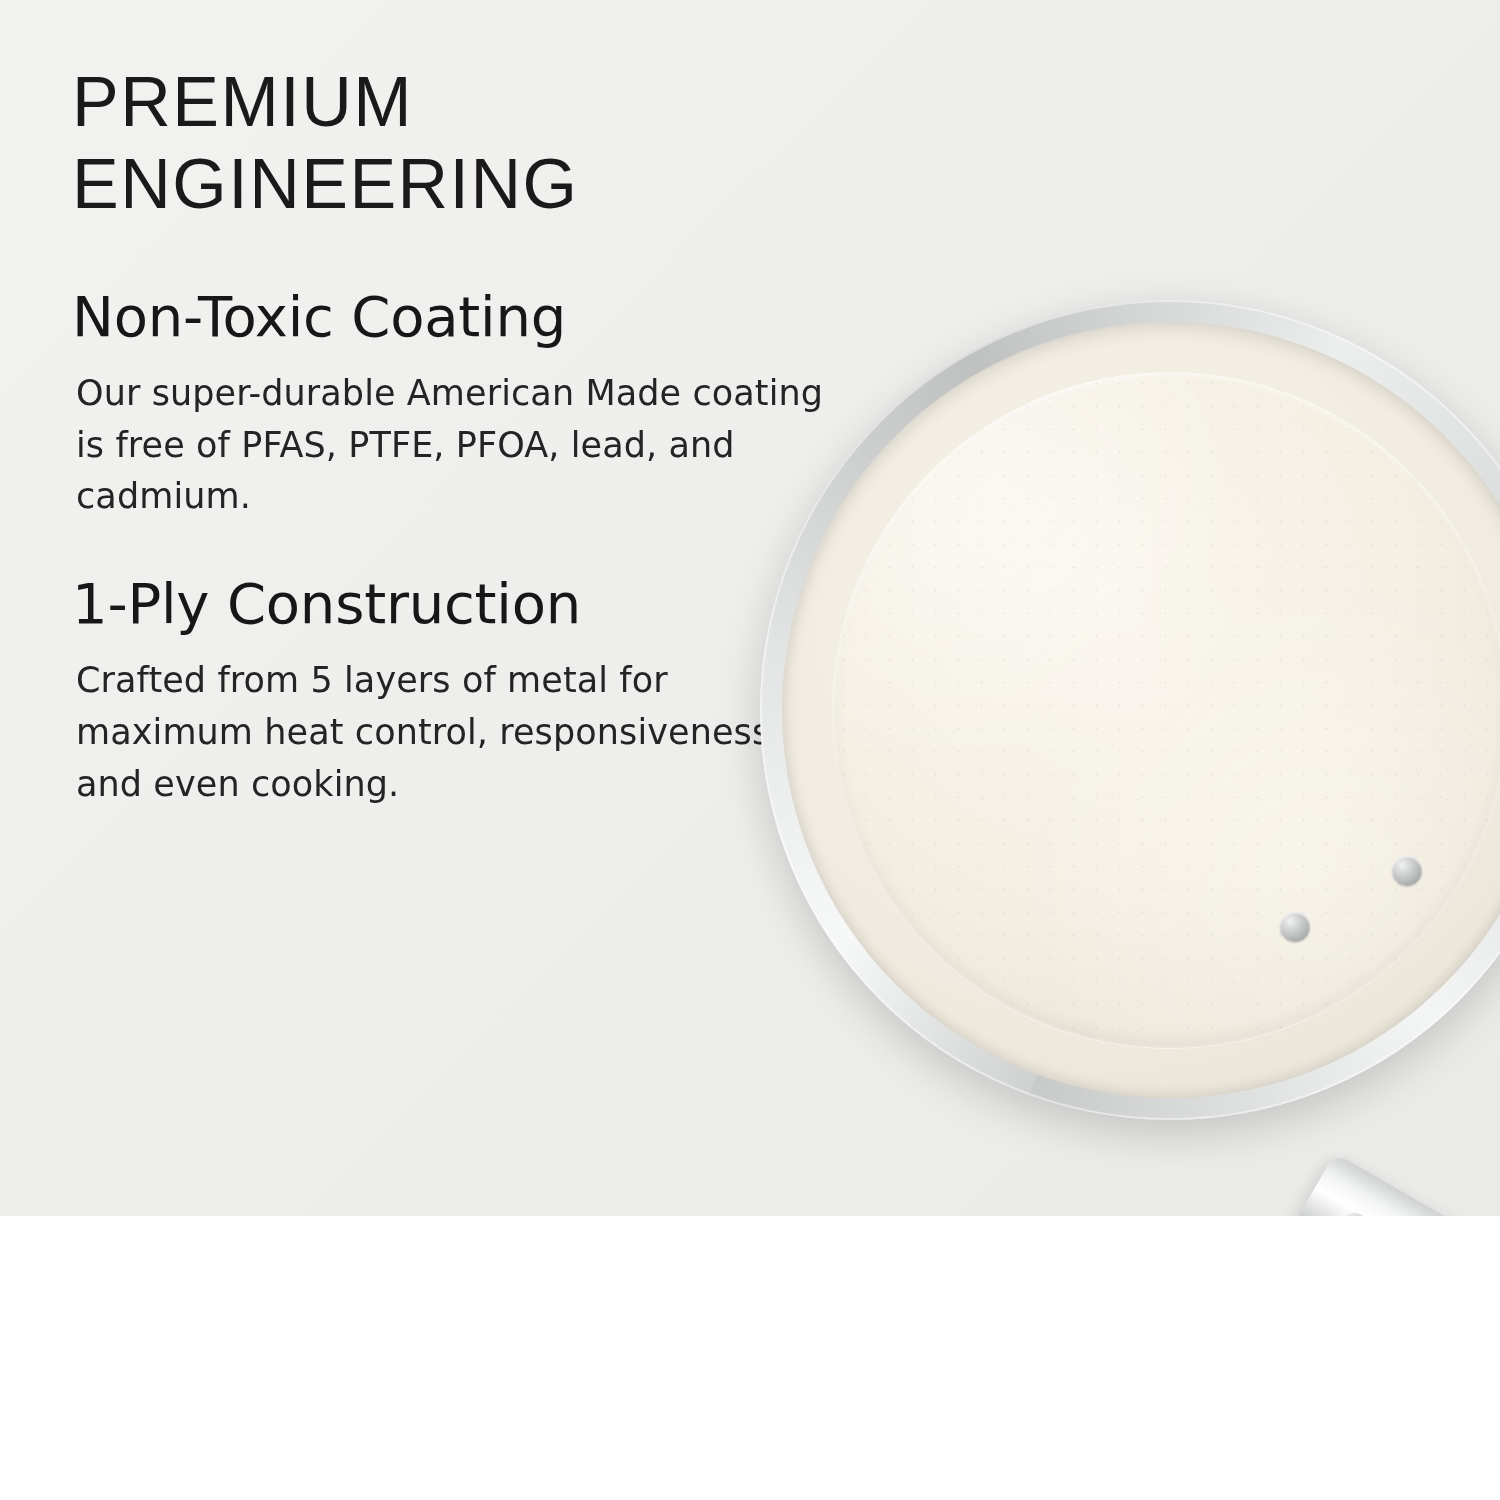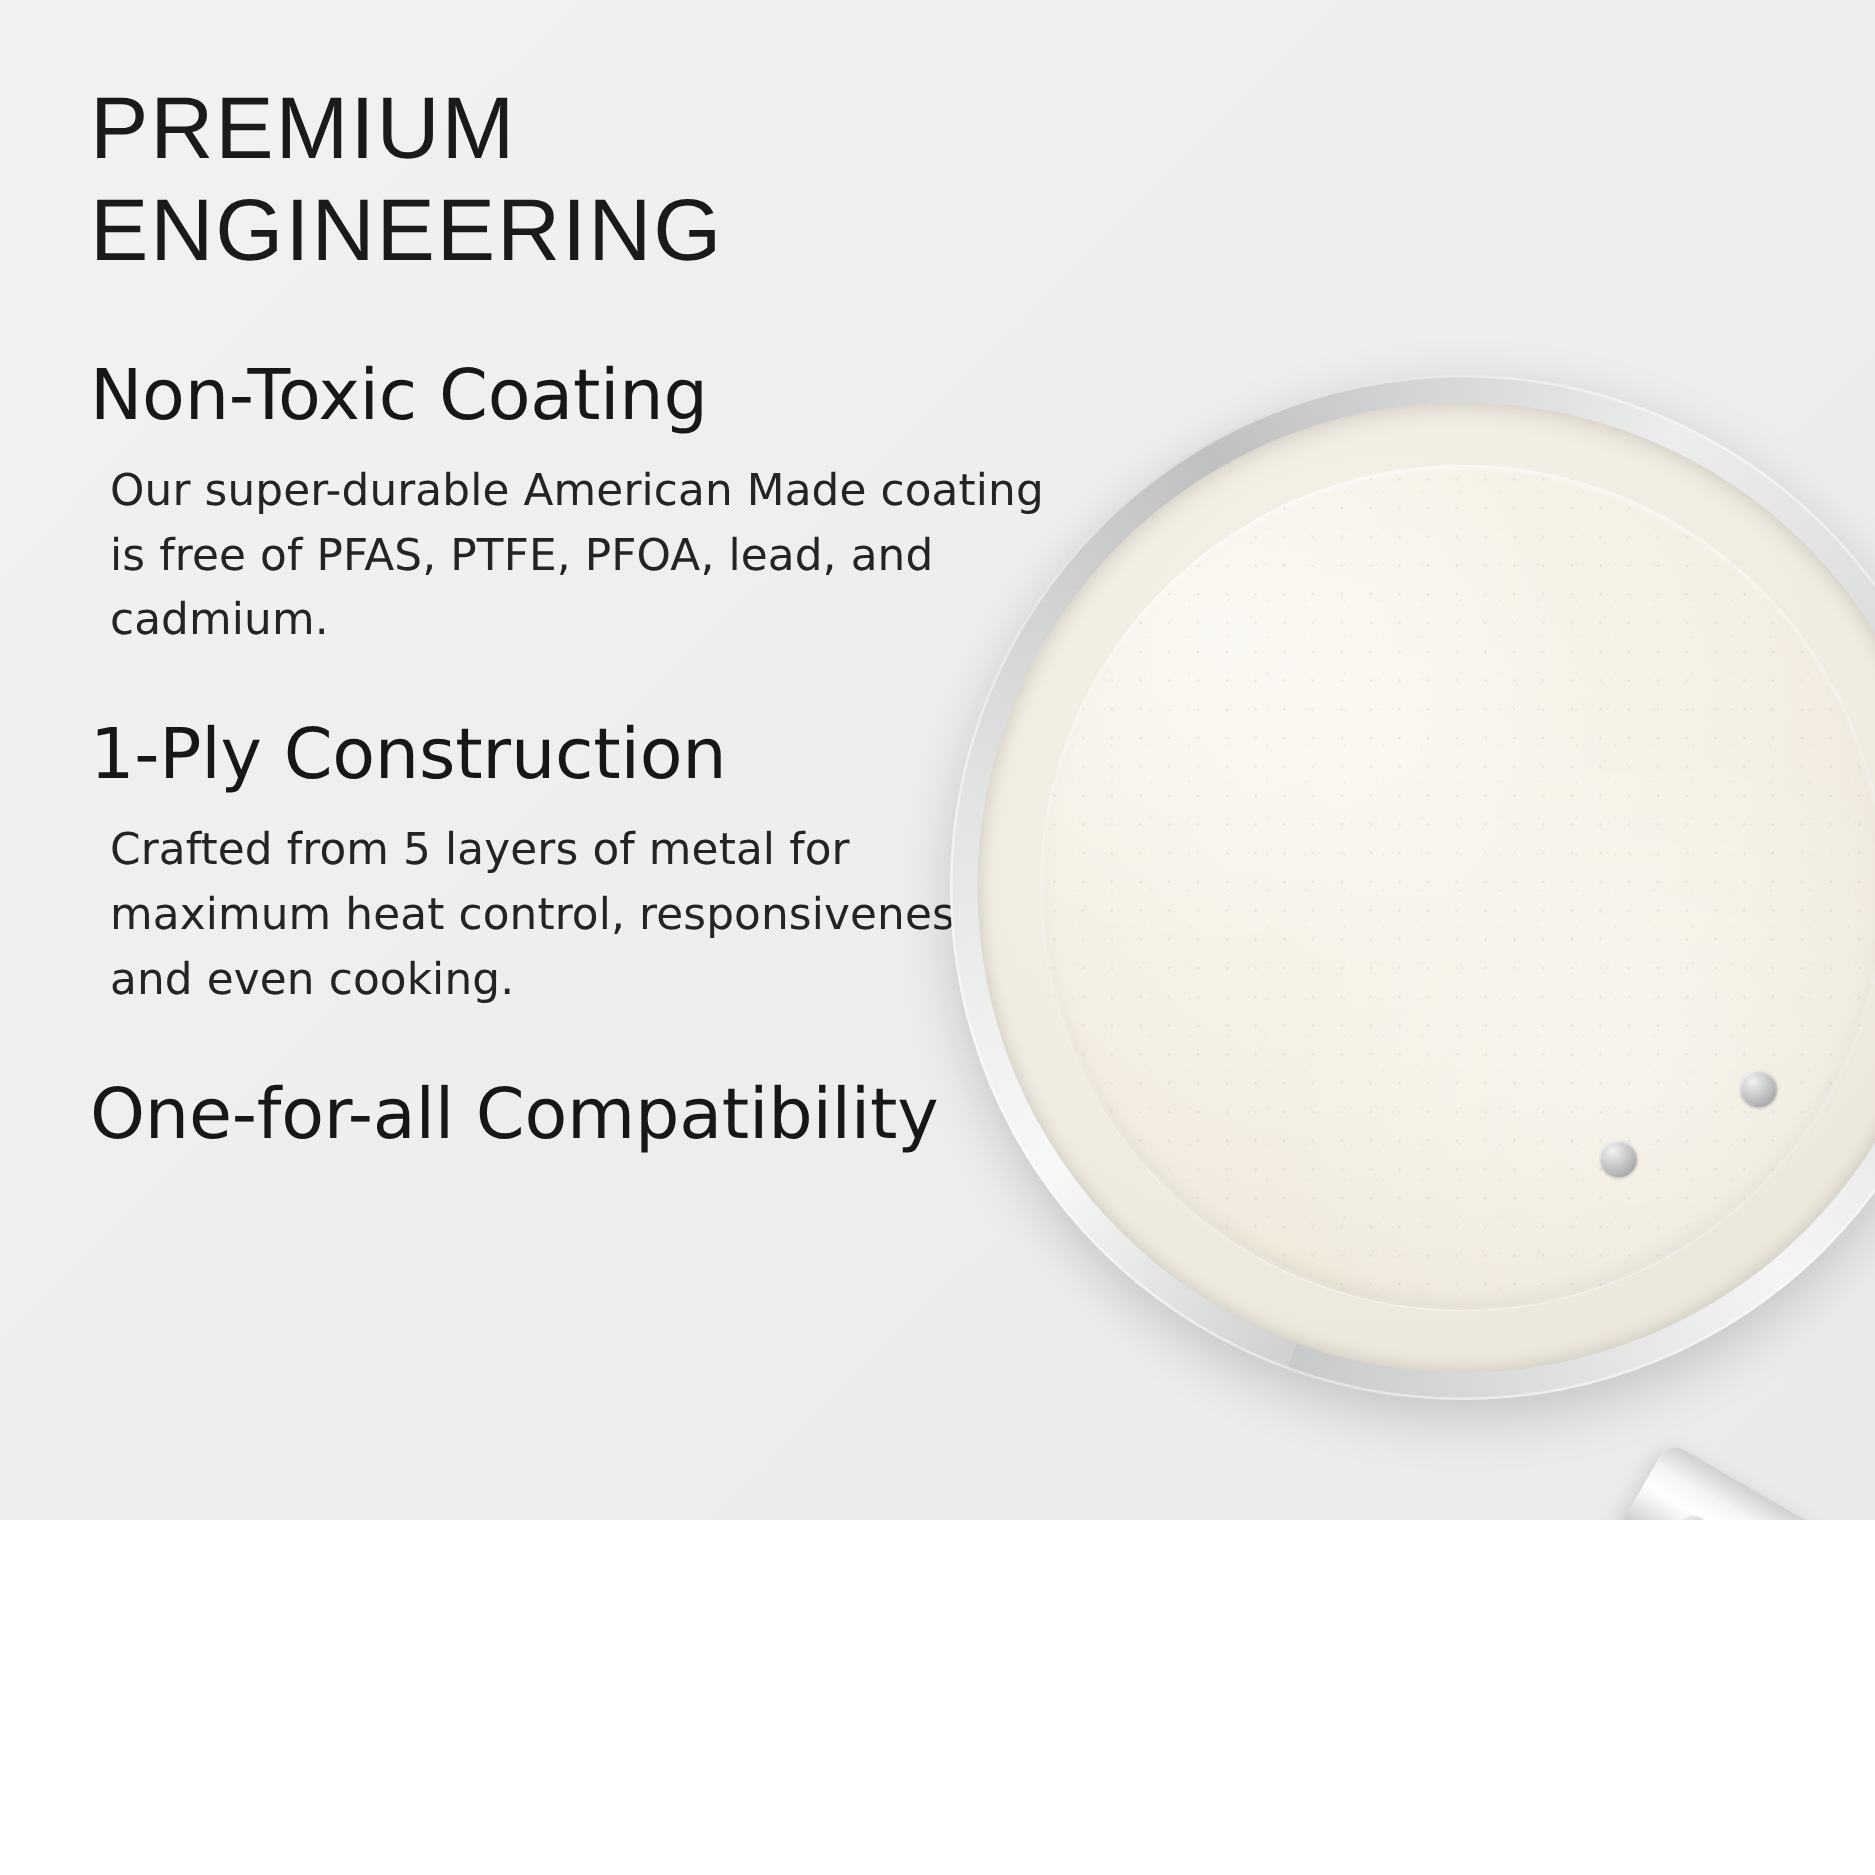--- a/index.html
+++ b/index.html
@@ -54,21 +54,21 @@
     margin: 0 0 16px 0;
     letter-spacing: -0.2px;
   }
 
   .feature-body {
     font-family: "DejaVu Sans", sans-serif;
     font-size: 35px;
     line-height: 1.48;
     font-weight: 400;
     color: #242424;
-    margin: 16px;
+    margin: 4px;
     max-width: 760px;
     letter-spacing: 0.1px;
   }
 
   
   .pan-wrap {
     position: absolute;
     left: 760px;
     top: 300px;
     width: 800px;
@@ -222,21 +222,20 @@
       <h2 class="feature-title">Non-Toxic Coating</h2>
       <p class="feature-body">Our super-durable American Made coating is free of PFAS, PTFE, PFOA, lead, and cadmium.</p>
     </div>
 
     <div class="feature">
       <h2 class="feature-title">1-Ply Construction</h2>
       <p class="feature-body">Crafted from 5 layers of metal for maximum heat control, responsiveness, and even cooking.</p>
     </div>
 
     <div class="feature">
-      <h2 class="feature-title">One-for-all Compatibility</h2>
     </div>
 
   </div>
 
   <div class="pan-wrap">
     <div class="pan-handle">
       <div class="handle-rivet" style="left:40px;"></div>
       <div class="handle-rivet" style="left:120px;"></div>
     </div>
     <div class="pan-body">

